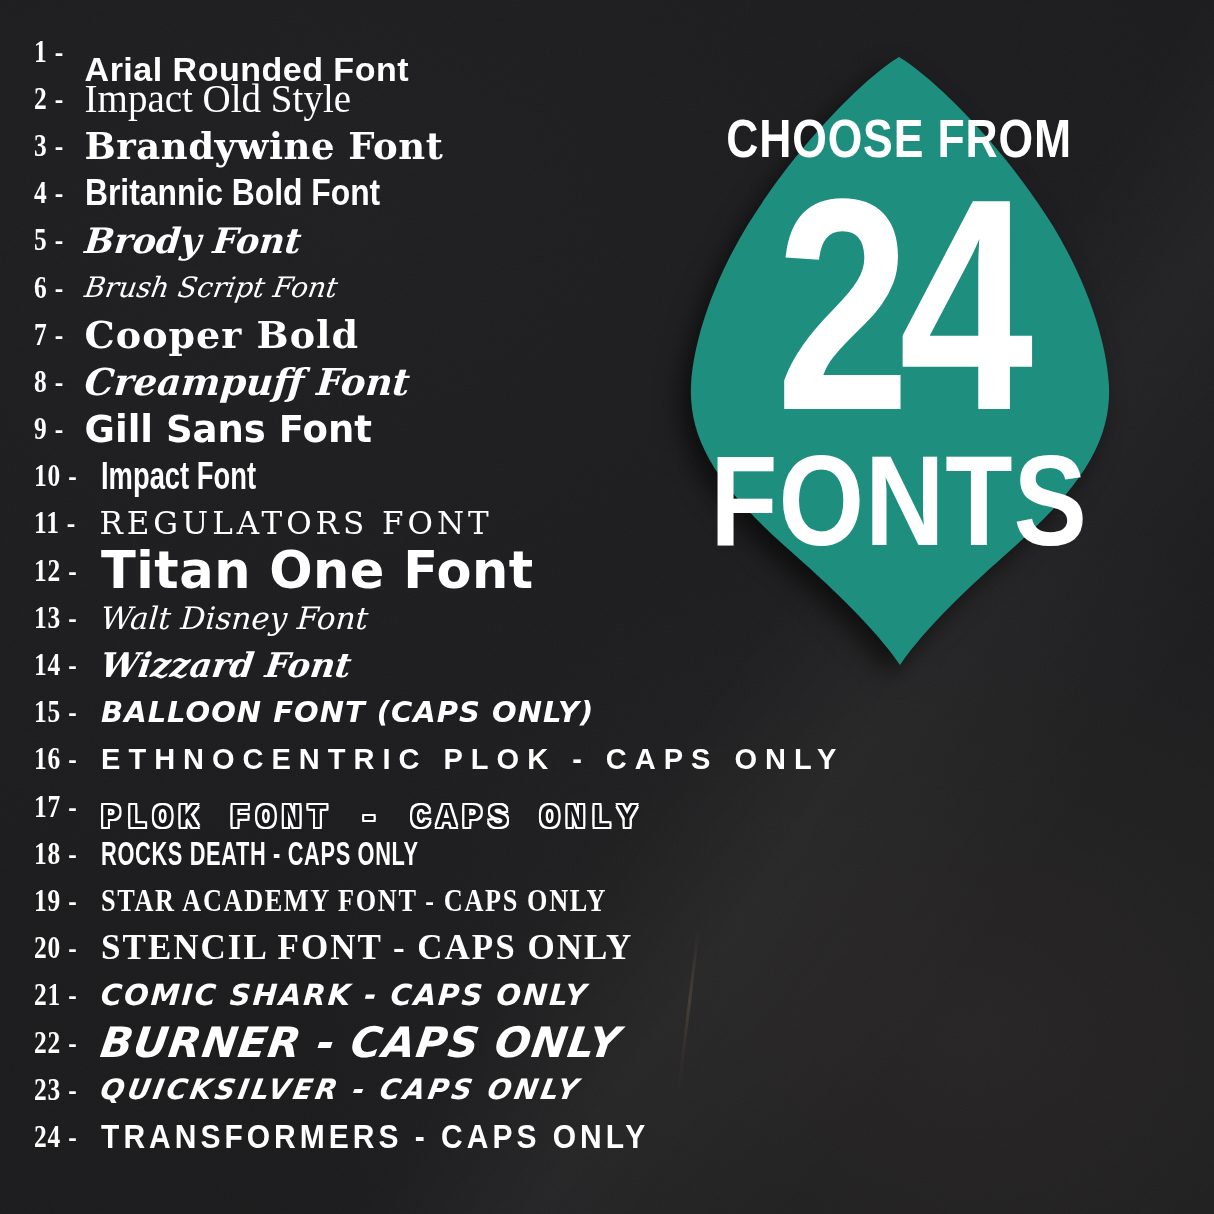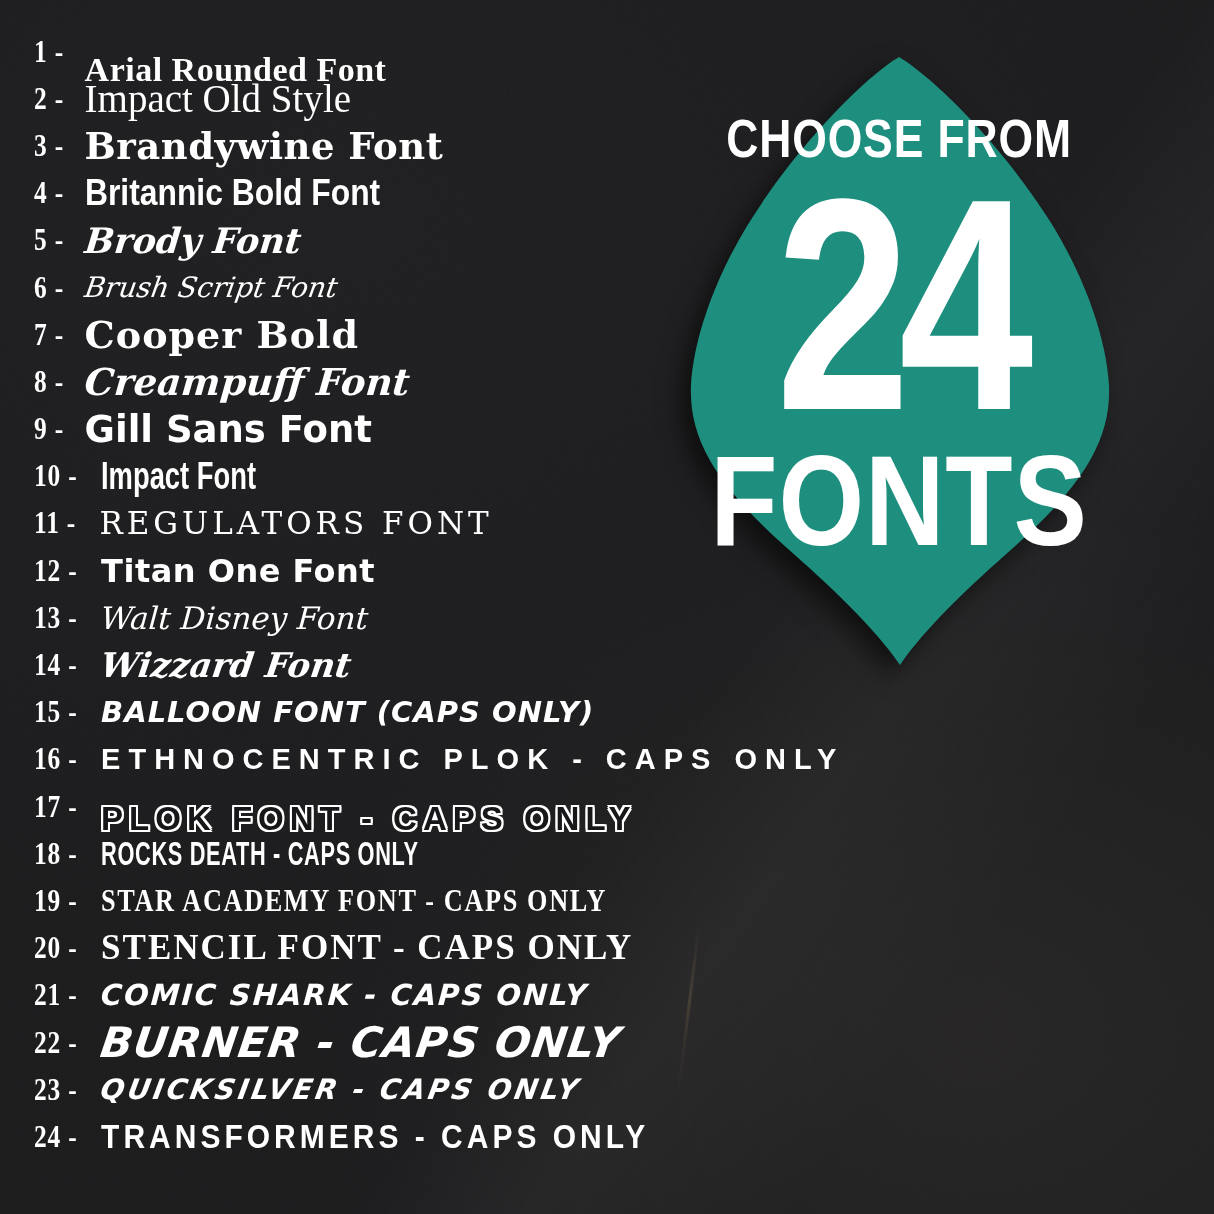--- a/index.html
+++ b/index.html
@@ -23,37 +23,37 @@
   
   .font-list{position:absolute;left:34px;top:28px;margin:0;padding:0;list-style:none;}
   .row{height:47.2px;display:flex;align-items:center;white-space:nowrap;}
   .num{
     font-family:"Liberation Serif", serif;font-weight:bold;font-size:31px;
     display:inline-block;transform:scaleX(0.82);transform-origin:left center;
     letter-spacing:1px;margin-right:14px;flex:none;
   }
   .name{display:inline-block;transform-origin:left center;}
 
-  .style-arial-rounded  .name{font-family:Liberation Serif, serif;font-weight:bold;font-size:34px;letter-spacing:0.5px;margin-top:36px;}
+  .style-arial-rounded  .name{font-family:Liberation Sans, sans-serif;font-weight:bold;font-size:34px;letter-spacing:0.5px;margin-top:36px;}
   .style-bookman        .name{font-family:"Liberation Serif",serif;font-size:39px;}
   .style-brandywine     .name{font-family:"DejaVu Serif",serif;font-weight:bold;font-size:37px;letter-spacing:0.5px;}
   .style-britannic      .name{font-family:"Liberation Sans",sans-serif;font-weight:bold;font-size:37px;transform:scaleX(0.86);}
   .style-brody          .name{font-family:"DejaVu Serif",serif;font-weight:bold;font-style:italic;font-size:35px;transform:skewX(-6deg);}
   .style-brush-script   .name{font-family:"DejaVu Serif",serif;font-style:italic;font-size:28px;transform:skewX(-9deg);}
   .style-cooper         .name{font-family:"DejaVu Serif",serif;font-weight:bold;font-size:38px;letter-spacing:1px;}
   .style-creampuff      .name{font-family:"DejaVu Serif",serif;font-weight:bold;font-style:italic;font-size:37px;transform:skewX(-5deg);}
   .style-gill-sans      .name{font-family:"DejaVu Sans",sans-serif;font-weight:bold;font-size:37px;}
   .style-impact         .name{font-family:"Liberation Sans",sans-serif;font-weight:bold;font-size:38px;transform:scaleX(0.72);letter-spacing:0;}
   .style-regulators     .name{font-family:"DejaVu Serif",serif;font-weight:normal;font-size:31px;text-transform:uppercase;letter-spacing:4px;}
-  .style-titan-one      .name{font-family:"DejaVu Sans",sans-serif;font-weight:bold;font-size:32px;letter-spacing:0.5px;}
+  .style-titan-one      .name{font-family:"DejaVu Sans",sans-serif;font-weight:bold;font-size:51px;letter-spacing:0.5px;}
   .style-walt-disney    .name{font-family:"DejaVu Serif",serif;font-style:italic;font-size:31px;transform:skewX(-4deg);}
   .style-wizzard        .name{font-family:"DejaVu Serif",serif;font-weight:bold;font-style:italic;font-size:34px;transform:skewX(-8deg);}
   .style-balloon        .name{font-family:"DejaVu Sans",sans-serif;font-weight:bold;font-style:italic;font-size:29px;letter-spacing:1px;}
   .style-ethnocentric   .name{font-family:"Liberation Sans",sans-serif;font-weight:bold;font-size:29px;letter-spacing:8px;}
-  .style-plok           .name{font-family:Liberation Sans, sans-serif;font-weight:bold;font-size:33px;letter-spacing:6px;color:#17171a;
+  .style-plok           .name{font-family:Liberation Mono, monospace;font-weight:bold;font-size:33px;letter-spacing:6px;color:#17171a;
                               text-shadow:-2px -2px 0 #fff,2px -2px 0 #fff,-2px 2px 0 #fff,2px 2px 0 #fff,-2px 0 0 #fff,2px 0 0 #fff,0 -2px 0 #fff,0 2px 0 #fff;margin-top:24px;}
   .style-rocks-death    .name{font-family:"Liberation Sans",sans-serif;font-weight:bold;font-size:33px;transform:scaleX(0.66);letter-spacing:1px;}
   .style-star-academy   .name{font-family:"Liberation Serif",serif;font-weight:bold;font-size:32px;transform:scaleX(0.82);letter-spacing:2px;}
   .style-stencil        .name{font-family:"Liberation Serif",serif;font-weight:bold;font-size:35px;letter-spacing:2px;}
   .style-comic-shark    .name{font-family:"DejaVu Sans",sans-serif;font-weight:bold;font-style:italic;font-size:29px;letter-spacing:2px;transform:skewX(-4deg);}
   .style-burner         .name{font-family:"DejaVu Sans",sans-serif;font-weight:bold;font-style:italic;font-size:42px;letter-spacing:1px;transform:skewX(-8deg);}
   .style-quicksilver    .name{font-family:"DejaVu Sans",sans-serif;font-weight:bold;font-style:italic;font-size:28px;letter-spacing:3px;transform:skewX(-10deg);}
   .style-transformers   .name{font-family:"Liberation Sans",sans-serif;font-weight:bold;font-size:30px;letter-spacing:4px;transform:scaleY(1.08);}
 
   

